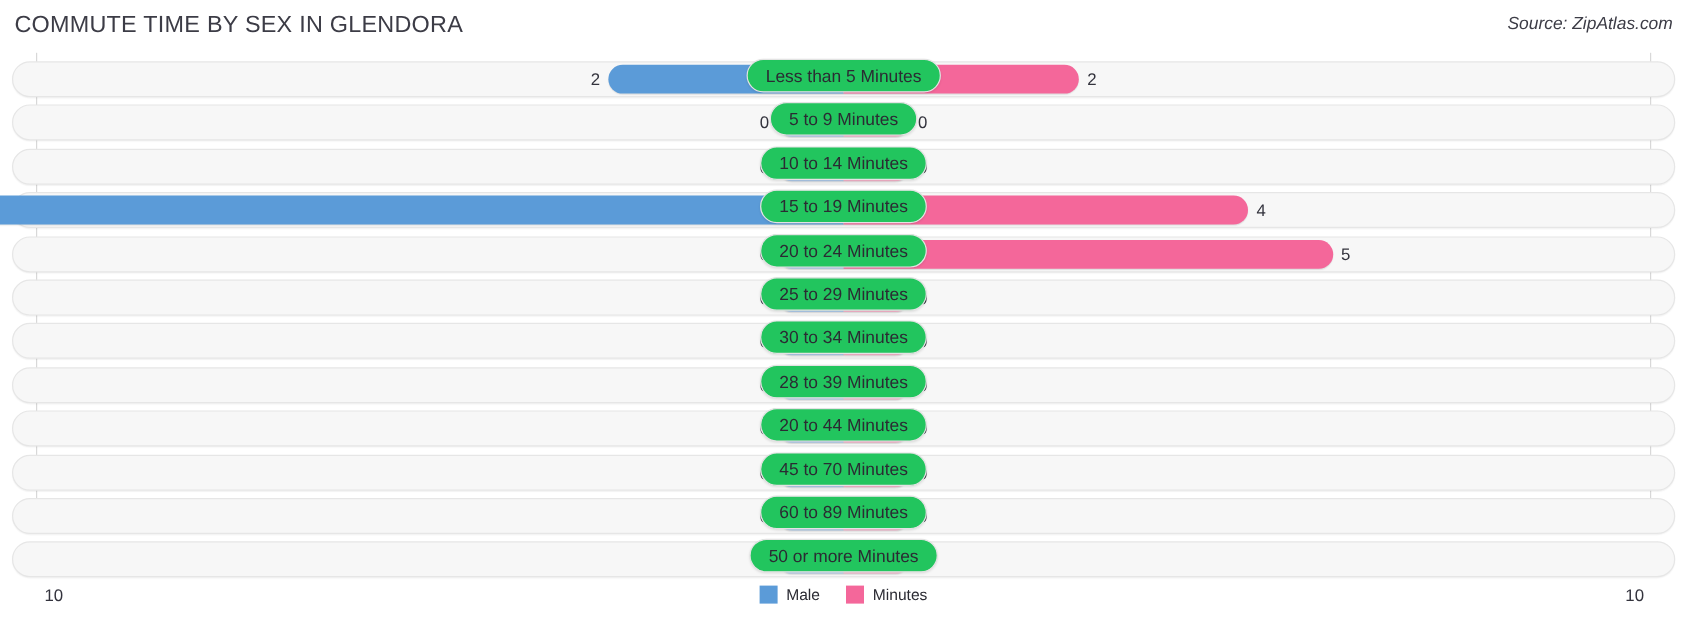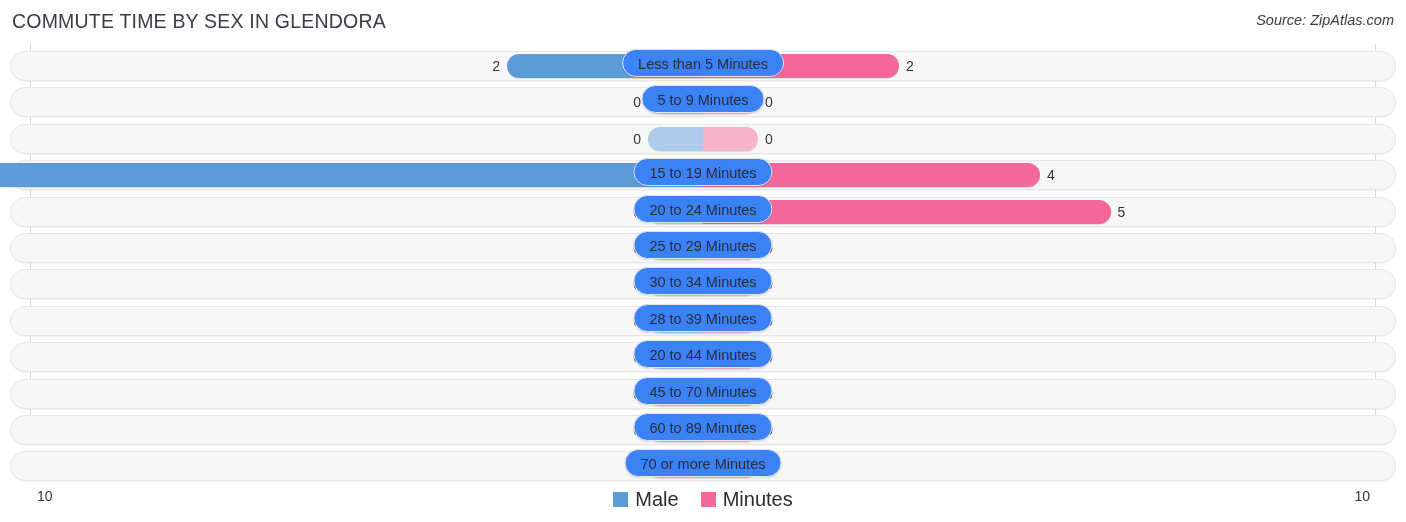--- a/index.html
+++ b/index.html
@@ -120,21 +120,21 @@
   }
 
   .pill {
     position: absolute;
     left: 50%;
     transform: translateX(-50%);
     top: 1px;
     height: 28px;
     line-height: 28px;
     padding: 0 15px;
-    background: #3b82f6;
+    background: #22c55e;
     border: 1px solid #e3e3e3;
     border-radius: 14px;
     font-size: 14.5px;
     color: #2b2b33;
     white-space: nowrap;
     box-shadow: 0 1px 2px rgba(0,0,0,.10);
     box-sizing: border-box;
   }
 
   
@@ -161,21 +161,21 @@
     top: 8px;
     display: flex;
     justify-content: center;
     align-items: center;
     gap: 22px;
   }
   .legend-item {
     display: flex;
     align-items: center;
     gap: 7px;
-    font-size: 20px;
+    font-size: 13px;
     color: #2b2b33;
   }
   .swatch {
     width: 15px;
     height: 15px;
     display: inline-block;
   }
 </style>
 </head>
 <body>
@@ -210,20 +210,21 @@
         <div class="pill">5 to 9 Minutes</div>
       </div>
       <div class="row">
         <div class="track"></div>
         <div class="bars">
           <div class="bar male" style="width: 55px; background: rgb(174, 203, 235);"></div>
           <div class="bar female" style="width: 55px; background: rgb(247, 180, 203);"></div>
           <div class="val male" style="right: 765px; width: 60px;">0</div>
           <div class="val female" style="left: 765px; width: 60px;">0</div>
         </div>
+        <div class="pill">10 to 14 Minutes</div>
       </div>
       <div class="row">
         <div class="track"></div>
         <div class="bars">
           <div class="bar male" style="width: 760px; background: rgb(91, 155, 216);"></div>
           <div class="bar female" style="width: 337px; background: rgb(244, 103, 154);"></div>
           <div class="val male inside" style="left: -45px; width: 60px; text-align: left;">10</div>
           <div class="val female" style="left: 1047px; width: 60px;">4</div>
         </div>
         <div class="pill">15 to 19 Minutes</div>
@@ -299,21 +300,21 @@
         <div class="pill">60 to 89 Minutes</div>
       </div>
       <div class="row">
         <div class="track"></div>
         <div class="bars">
           <div class="bar male" style="width: 55px; background: rgb(174, 203, 235);"></div>
           <div class="bar female" style="width: 55px; background: rgb(247, 180, 203);"></div>
           <div class="val male" style="right: 765px; width: 60px;">0</div>
           <div class="val female" style="left: 765px; width: 60px;">0</div>
         </div>
-        <div class="pill">70 or more Minutes</div>
+        <div class="pill">50 or more Minutes</div>
       </div>
     </div>
 </div>
 
 <div class="footer">
   <div class="axis-label left">10</div>
   <div class="axis-label right">10</div>
   <div class="legend" id="legend">
       <div class="legend-item">
         <span class="swatch" style="background: rgb(91, 155, 216);"></span>

